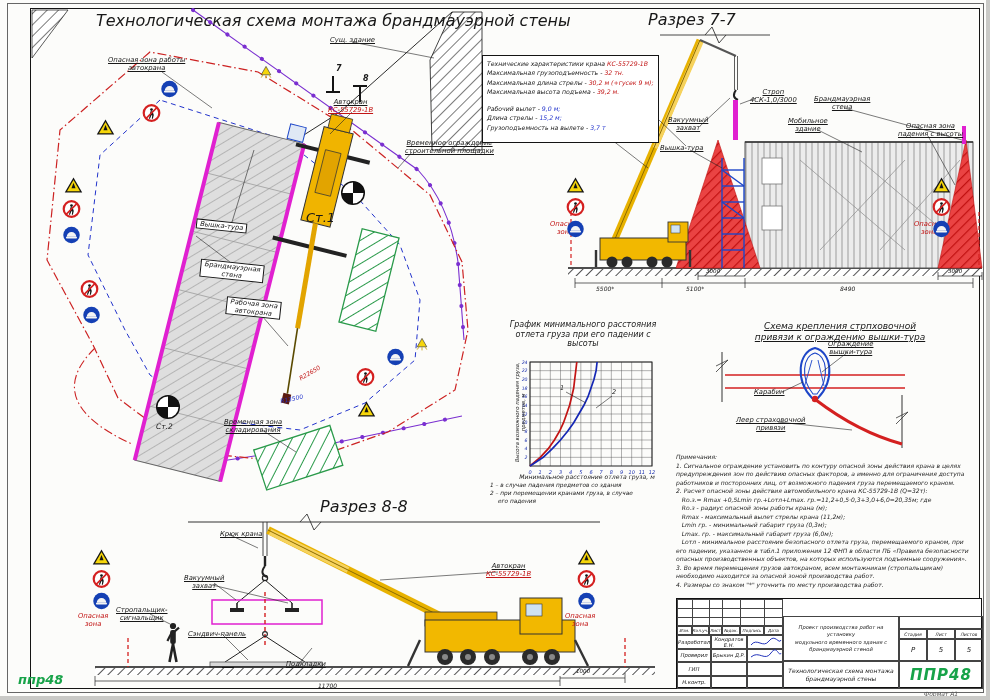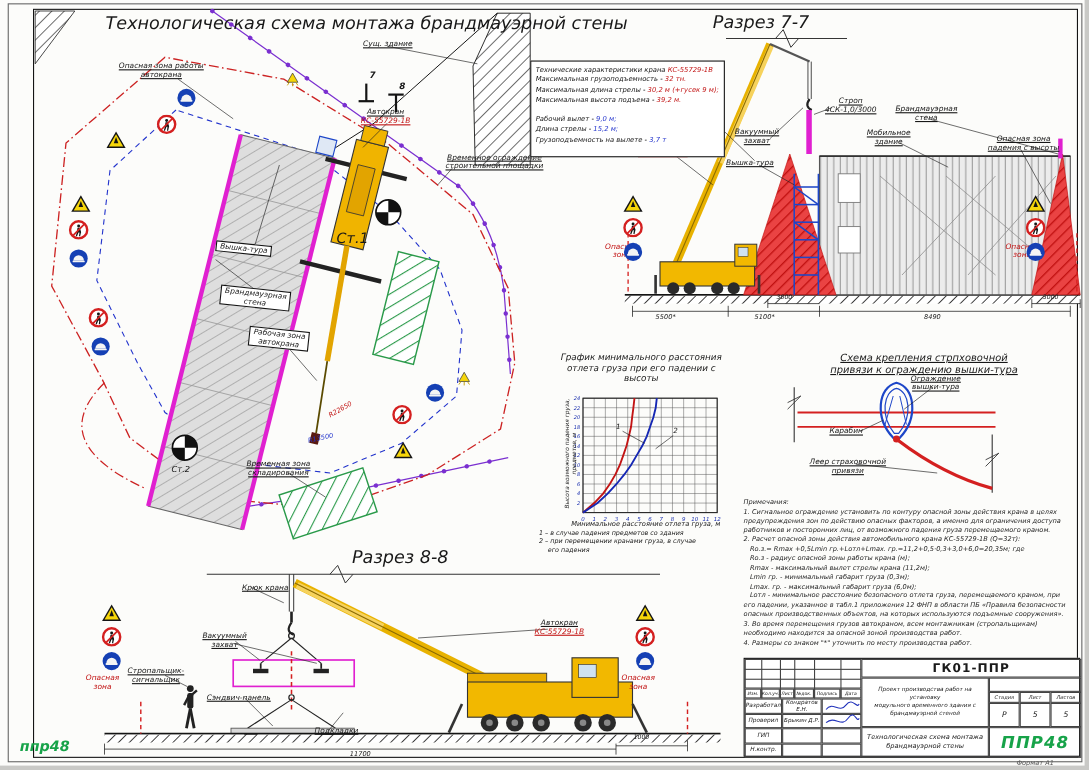--- a/index.html
+++ b/index.html
@@ -640,21 +640,20 @@
       <use href="#i-warn"></use>
     </svg>
   <svg class="sign" style="left:577px;top:570px;">
       <use href="#i-ped"></use>
     </svg>
   <svg class="sign" style="left:577px;top:592px;">
       <use href="#i-helm"></use>
     </svg>
 
   <div class="tb">
-    <div class="cell docnum" style="left:106px;top:0;width:200px;height:17px;">ГК01-ППР</div>
 
     <div class="cell" style="left:0;top:0;width:106px;height:27px;"></div>
     <div class="hl" style="left:0;top:9px;width:106px;"></div>
     <div class="hl" style="left:0;top:18px;width:106px;"></div>
     <div class="vl" style="left:15px;top:0;height:36px;"></div>
     <div class="vl" style="left:32px;top:0;height:36px;"></div>
     <div class="vl" style="left:45px;top:0;height:36px;"></div>
     <div class="vl" style="left:63px;top:0;height:36px;"></div>
     <div class="vl" style="left:87px;top:0;height:36px;"></div>
 

